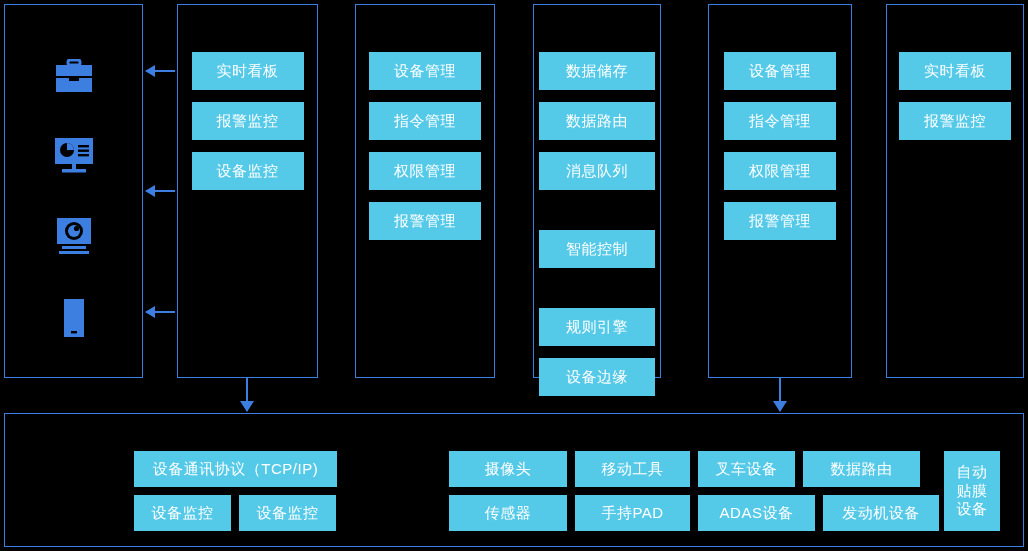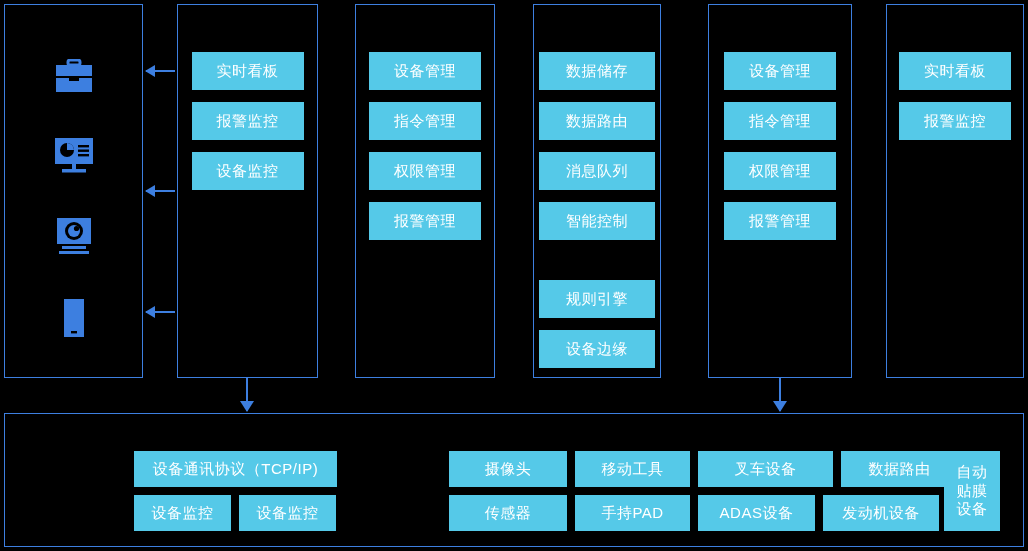--- a/index.html
+++ b/index.html
@@ -162,21 +162,21 @@
     <div class="chip" style="width:112px;">权限管理</div>
     <div class="chip" style="width:112px;">报警管理</div>
   </div>
 </div>
 
 <div class="panel" id="col4" style="left:533px;top:4px;width:128px;height:374px;">
   <div class="col-stack">
     <div class="chip" style="width:116px;">数据储存</div>
     <div class="chip" style="width:116px;">数据路由</div>
     <div class="chip" style="width:116px;">消息队列</div>
-    <div class="chip" style="width:116px;">智能控制</div>
+    <div class="chip" style="width:116px;margin-top:28px;">智能控制</div>
     <div class="chip" style="width:116px;margin-top:28px;">规则引擎</div>
     <div class="chip" style="width:116px;">设备边缘</div>
   </div>
 </div>
 
 <div class="panel" id="col5" style="left:708px;top:4px;width:144px;height:374px;">
   <div class="col-stack">
     <div class="chip" style="width:112px;">设备管理</div>
     <div class="chip" style="width:112px;">指令管理</div>
     <div class="chip" style="width:112px;">权限管理</div>
@@ -203,21 +203,21 @@
     <div class="bot-row">
       <div class="chip" style="width:97px;">设备监控</div>
       <div class="chip" style="width:97px;">设备监控</div>
     </div>
   </div>
 
   <div class="bot-group" style="left:444px;top:37px;">
     <div class="bot-row">
       <div class="chip" style="width:118px;">摄像头</div>
       <div class="chip" style="width:115px;">移动工具</div>
-      <div class="chip" style="width:135px;">叉车设备</div>
+      <div class="chip" style="width:97px;">叉车设备</div>
       <div class="chip" style="width:117px;">数据路由</div>
     </div>
     <div class="bot-row">
       <div class="chip" style="width:118px;">传感器</div>
       <div class="chip" style="width:115px;">手持PAD</div>
       <div class="chip" style="width:117px;">ADAS设备</div>
       <div class="chip" style="width:116px;">发动机设备</div>
     </div>
   </div>
 

